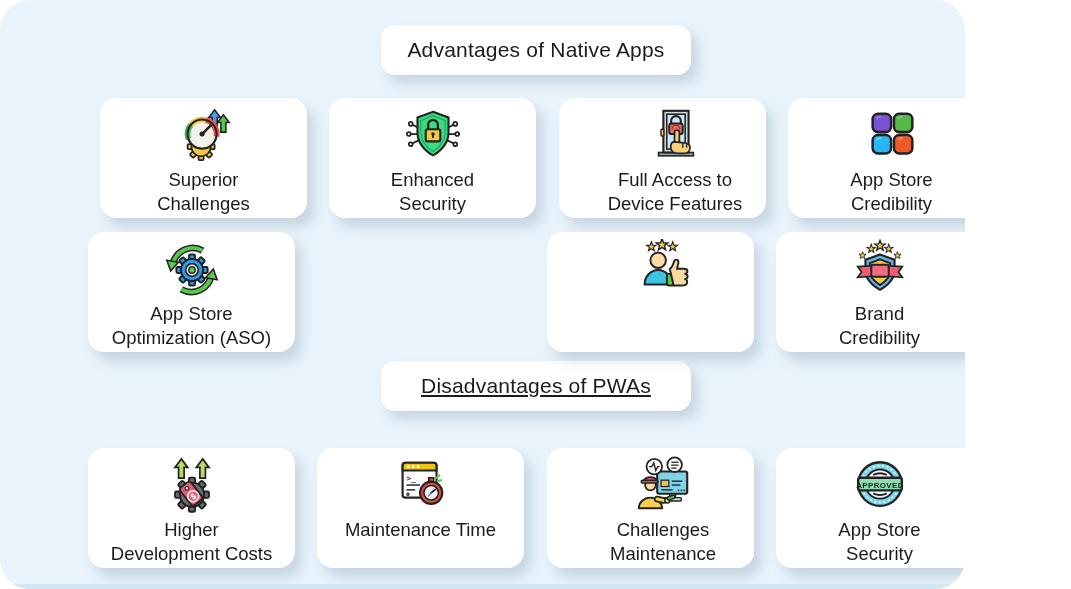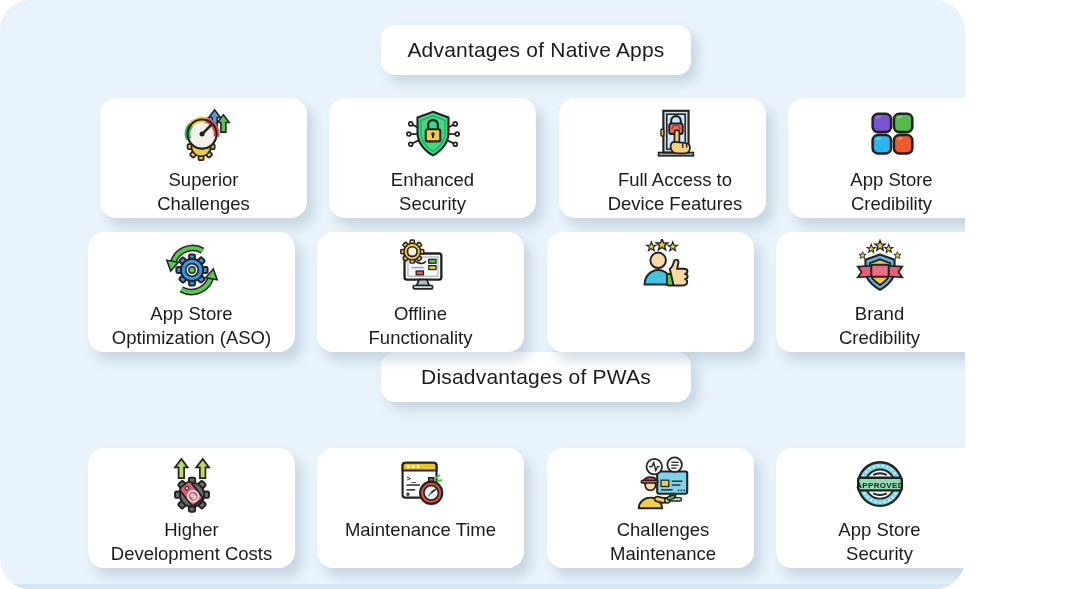--- a/index.html
+++ b/index.html
@@ -29,21 +29,21 @@
   }
   .icon-wrap { width:62px; height:62px; flex:0 0 auto; }
   .icon-wrap svg { width:62px; height:62px; display:block; }
   .card-label {
     margin-top:1px; text-align:center;
     font-size:18.5px; line-height:24px; color:#1b1b1b;
   }
   
   .c0 { left:88px; }  .c1 { left:317px; } .c2 { left:547px;padding-left:25px; } .c3 { left:776px; }
   .r0 { top:98px;margin-left:12px; }   .r1 { top:232px; }  .r2 { top:448px; }
-  .t0 { top:25px; }   .t1 { top:352px; }
+  .t0 { top:25px; }   .t1 { top:361px;text-decoration:underline; }
 </style>
 </head>
 <body>
 
 <div class="canvas">
 
   <svg width="0" height="0" style="position:absolute" aria-hidden="true">
     <defs>
       <g id="gear8">
         <g id="teeth">
@@ -178,41 +178,20 @@
         <circle cx="32" cy="32" r="6.5" fill="#fff" stroke="#222" stroke-width="1.8"></circle>
         <circle cx="32" cy="32" r="3.4" fill="#57c84d" stroke="#222" stroke-width="1.4"></circle>
       </svg>
     </div>
     <div class="card-label">
       <div>App Store</div>
         <div>Optimization (ASO)</div>
     </div>
   </div>
 
-  <div class="card c1 r1">
-    <div class="icon-wrap">
-      <svg viewBox="0 0 64 64">
-        <rect x="15" y="15" width="38" height="27" rx="2.5" fill="#fff" stroke="#222" stroke-width="2.4"></rect>
-        <rect x="18.5" y="18.5" width="31" height="20" fill="#f7f9fa" stroke="#b0bec5" stroke-width="1.4"></rect>
-        <rect x="40" y="21" width="7.5" height="4" fill="#57c84d" stroke="#222" stroke-width="1.3"></rect>
-        <rect x="40" y="27.5" width="7.5" height="4" fill="#f5c842" stroke="#222" stroke-width="1.3"></rect>
-        <rect x="27" y="33" width="7.5" height="4" fill="#e05d5d" stroke="#222" stroke-width="1.3"></rect>
-        <path d="M25,22 q8,6 12,1" fill="none" stroke="#222" stroke-width="1.5"></path>
-        <line x1="22" y1="29.5" x2="35" y2="29.5" stroke="#90a4ae" stroke-width="1.5"></line>
-        <path d="M30,42 l-2.5,6 h13 l-2.5,-6 z" fill="#b0bec5" stroke="#222" stroke-width="1.8"></path>
-        <rect x="24" y="48" width="20" height="3.5" rx="1.5" fill="#cfd8dc" stroke="#222" stroke-width="1.8"></rect>
-        <use href="#gear8" transform="translate(23,13) scale(0.85)" fill="#f5c842" stroke="#222" stroke-width="1.8"></use>
-        <circle cx="23" cy="13" r="5" fill="#fff7df" stroke="#222" stroke-width="1.8"></circle>
-      </svg>
-    </div>
-    <div class="card-label">
-      <div>Offline</div>
-        <div>Functionality</div>
-    </div>
-  </div>
 
   <div class="card c2 r1">
     <div class="icon-wrap">
       <svg viewBox="0 0 64 64">
         <use href="#star" transform="translate(20,8) scale(0.85)" fill="#f5c842" stroke="#222" stroke-width="1.4"></use>
         <use href="#star" transform="translate(31,6) scale(1.05)" fill="#f5c842" stroke="#222" stroke-width="1.4"></use>
         <use href="#star" transform="translate(42,8) scale(0.85)" fill="#f5c842" stroke="#222" stroke-width="1.4"></use>
         <circle cx="27" cy="22" r="8" fill="#fbd9a0" stroke="#222" stroke-width="2"></circle>
         <path d="M13,47 a14,15 0 0 1 28,0 z" fill="#3ec6e0" stroke="#222" stroke-width="2"></path>
         <rect x="36" y="36" width="7" height="12" rx="1.5" fill="#57c84d" stroke="#222" stroke-width="2"></rect>

